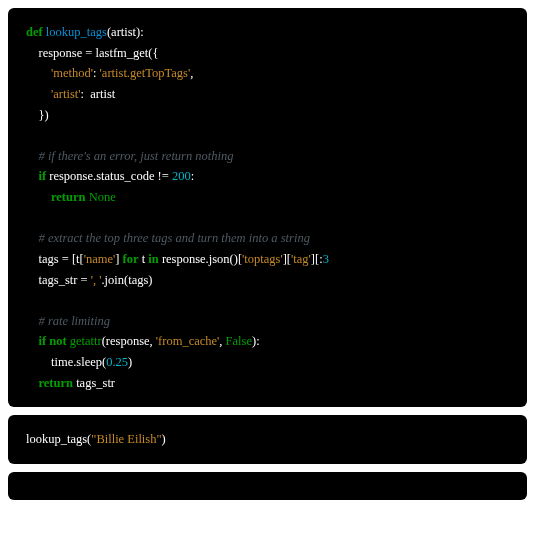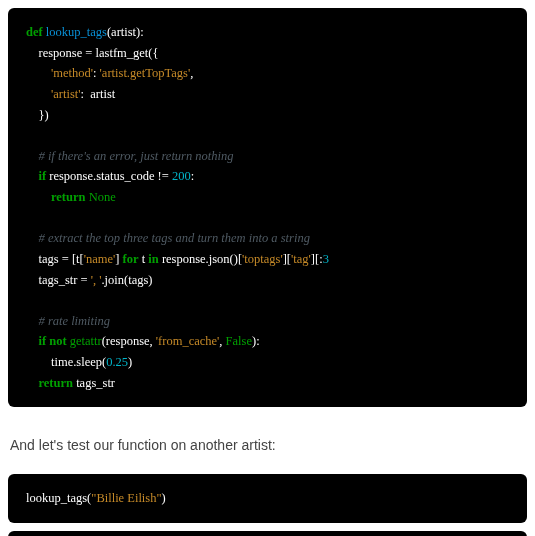--- a/index.html
+++ b/index.html
@@ -54,19 +54,18 @@
 
     <span class="comment"># extract the top three tags and turn them into a string</span>
     <span class="plain">tags = [t[</span><span class="string">'name'</span><span class="plain">] </span><span class="keyword">for</span><span class="plain"> t </span><span class="keyword">in</span><span class="plain"> response.json()[</span><span class="string">'toptags'</span><span class="plain">][</span><span class="string">'tag'</span><span class="plain">][:</span><span class="number">3</span>
     <span class="plain">tags_str = </span><span class="string">', '</span><span class="plain">.join(tags)</span>
 
     <span class="comment"># rate limiting</span>
     <span class="keyword">if</span> <span class="keyword">not</span> <span class="builtin">getattr</span><span class="plain">(response, </span><span class="string">'from_cache'</span><span class="plain">, </span><span class="builtin">False</span><span class="plain">):</span>
         <span class="plain">time.sleep(</span><span class="number">0.25</span><span class="plain">)</span>
     <span class="keyword">return</span><span class="plain"> tags_str</span></div>
 
-<div class="prose">And let's test our function on another artist:</div>
 
 <div class="code-block"><span class="plain">lookup_tags(</span><span class="string">"Billie Eilish"</span><span class="plain">)</span></div>
 
 <div class="code-block"></div>
 
 </div>
 
 </body></html>

